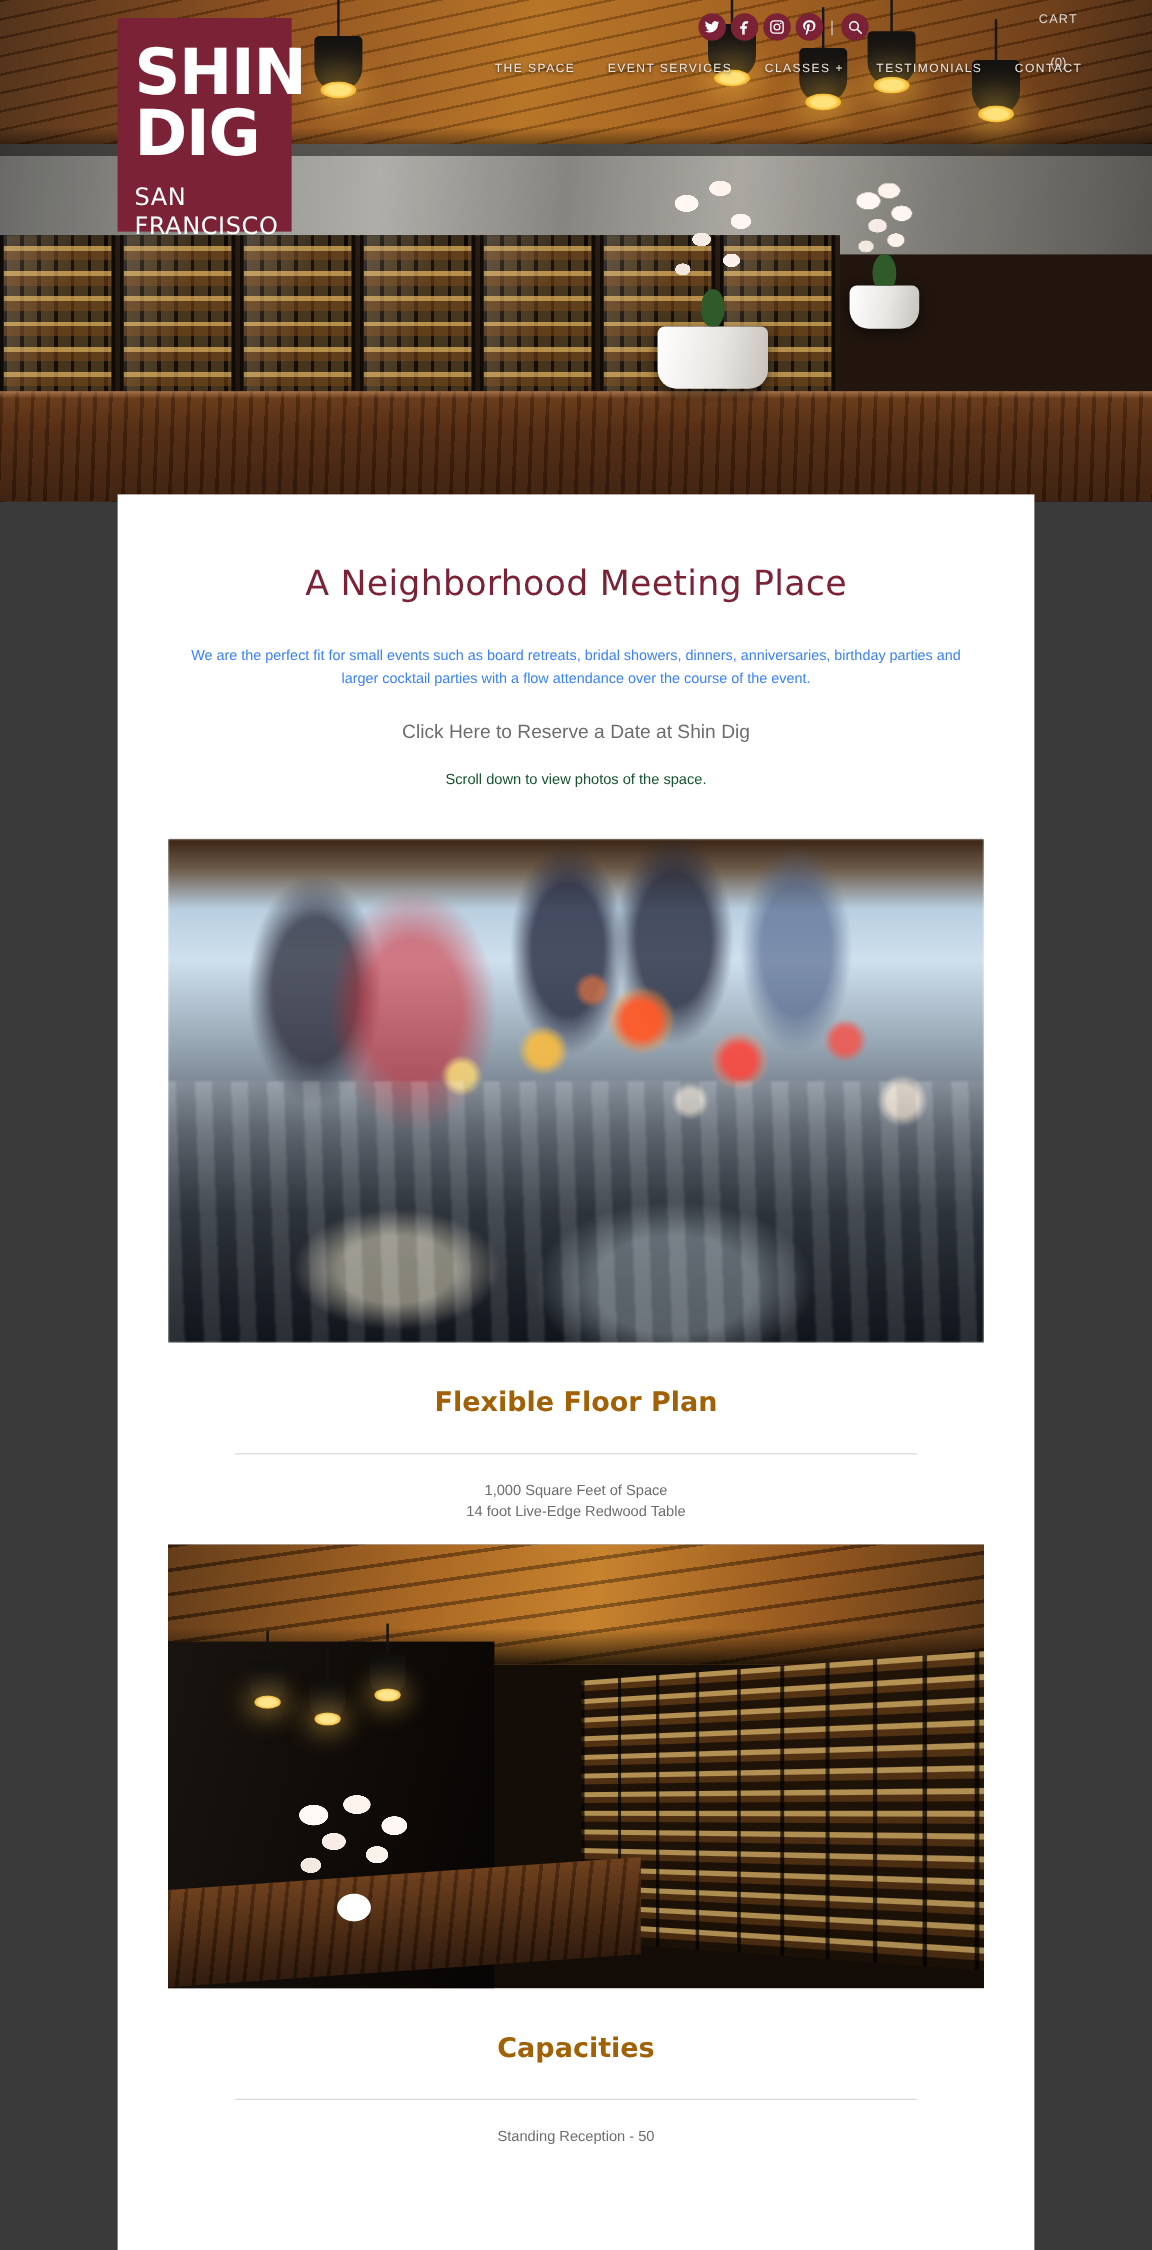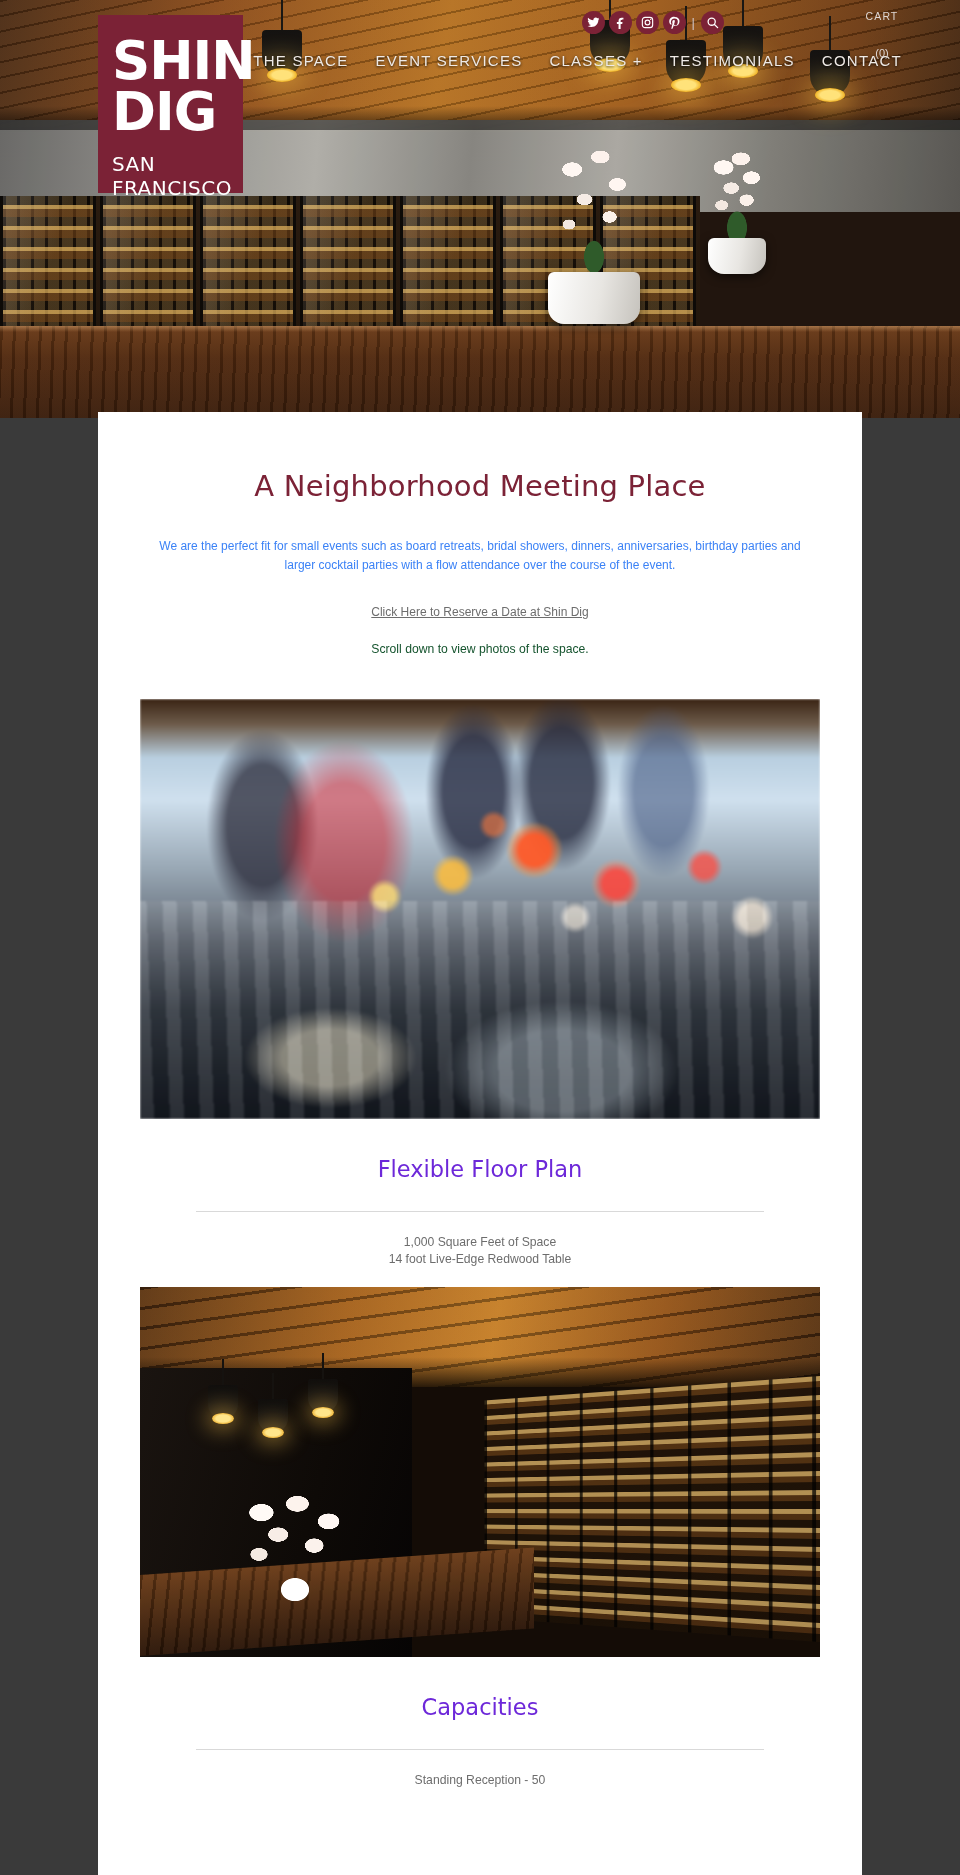--- a/index.html
+++ b/index.html
@@ -188,21 +188,21 @@
     color: #ded7d4; font-size: 11px; margin-top: 25px;
   }
 
   #menu {
     position: absolute; right: 58px; top: 52px;
     display: flex; align-items: center; gap: 27px;
     white-space: nowrap;
   }
   #menu .mi {
     color: #efeae6;
-    font-size: 15px;
+    font-size: 10px;
     letter-spacing: 1.25px;
     text-shadow: 0 1px 3px rgba(0,0,0,.85);
   }
 
   
   #panel {
     position: absolute;
     left: 98px; top: 412px;
     width: 764px;
     min-height: 1463px;
@@ -225,22 +225,21 @@
     font-size: 12px;
     line-height: 1.58;
     text-align: center;
     max-width: 660px;
     margin: 34px auto 0;
   }
 
   .reserve-wrap { text-align: center; margin-top: 27px; }
   .reserve-link {
     color: #6d6d6d;
-    font-size: 12px;
-    text-decoration: underline;
+    font-size: 16px;
   }
 
   .scrollnote {
     text-align: center;
     color: #14532d;
     font-size: 12.2px;
     margin-top: 22px;
   }
 
   
@@ -355,24 +354,24 @@
   .cellar-lamp:after {
     content: ""; position: absolute; left: 14%; bottom: -5px; width: 72%; height: 11px;
     border-radius: 50%;
     background: radial-gradient(ellipse at center, #ffe68c 0 45%, #eeb335 72%, rgba(200,130,20,0) 100%);
     box-shadow: 0 0 20px 7px rgba(255,200,80,.4);
   }
 
   
   .h2 {
     text-align: center;
-    color: #6d28d9;
+    color: #a16207;
     font-family: "DejaVu Sans", sans-serif;
     font-size: 22.5px;
-    font-weight: 400;
+    font-weight: 700;
     margin-top: 37px;
   }
   .rule {
     width: 568px;
     height: 1px;
     background: #d9d9d9;
     margin: 29px auto 0;
   }
   .speclist {
     text-align: center;

